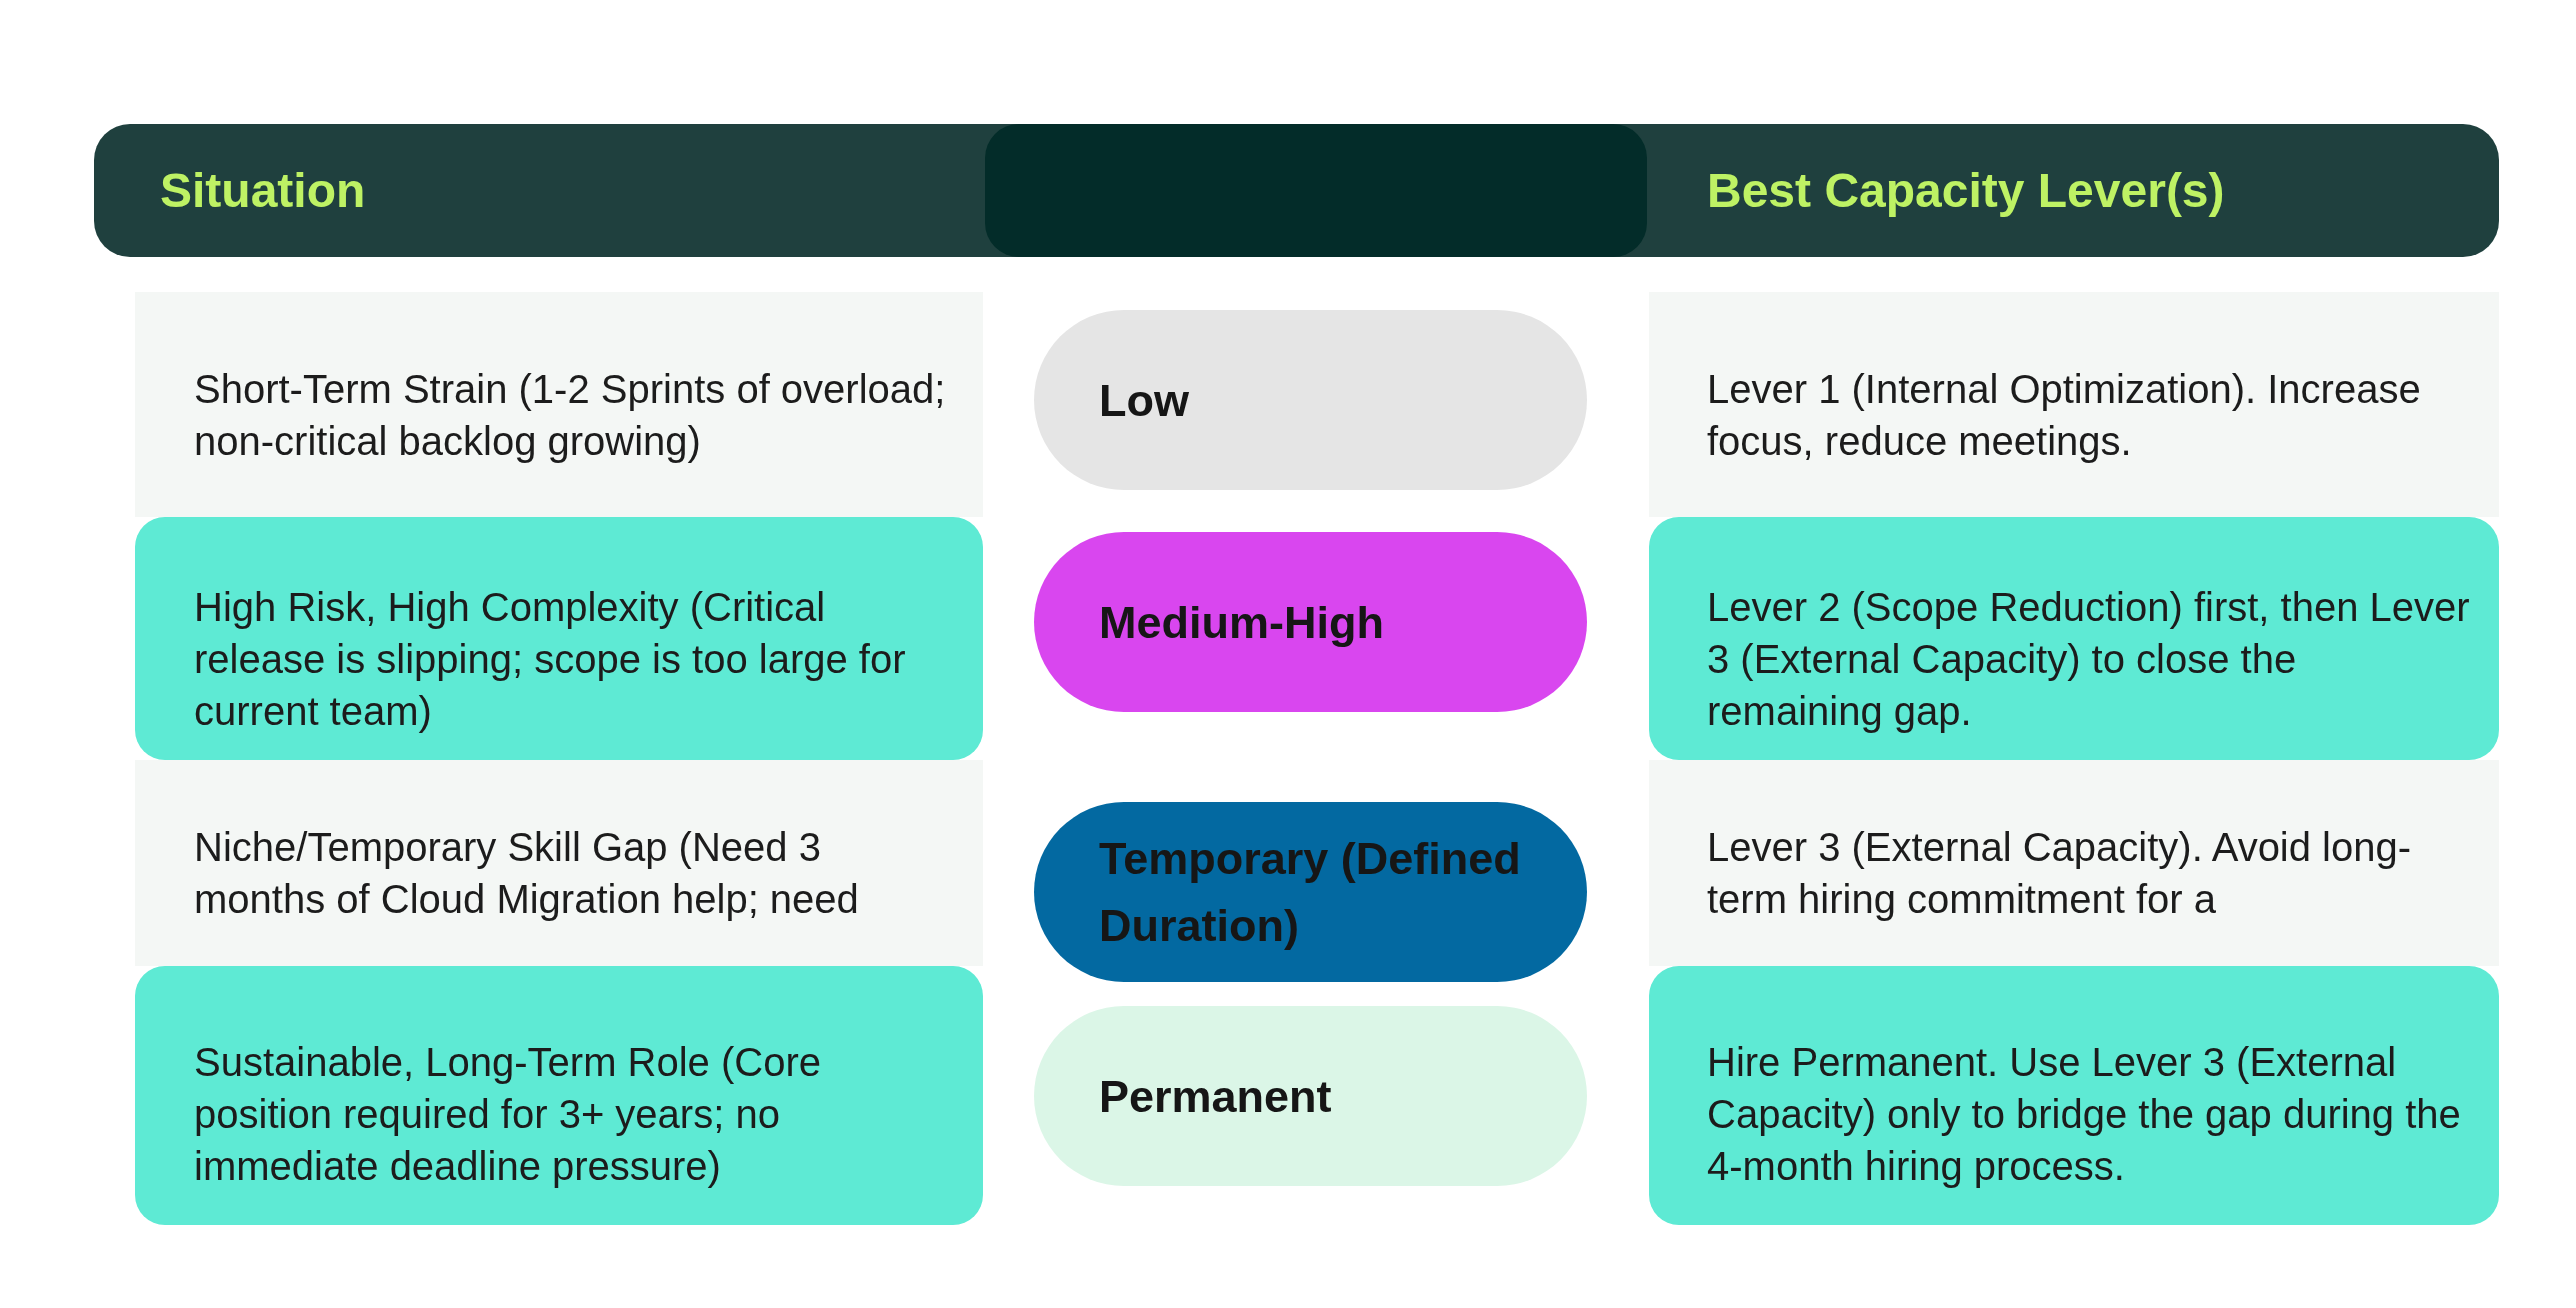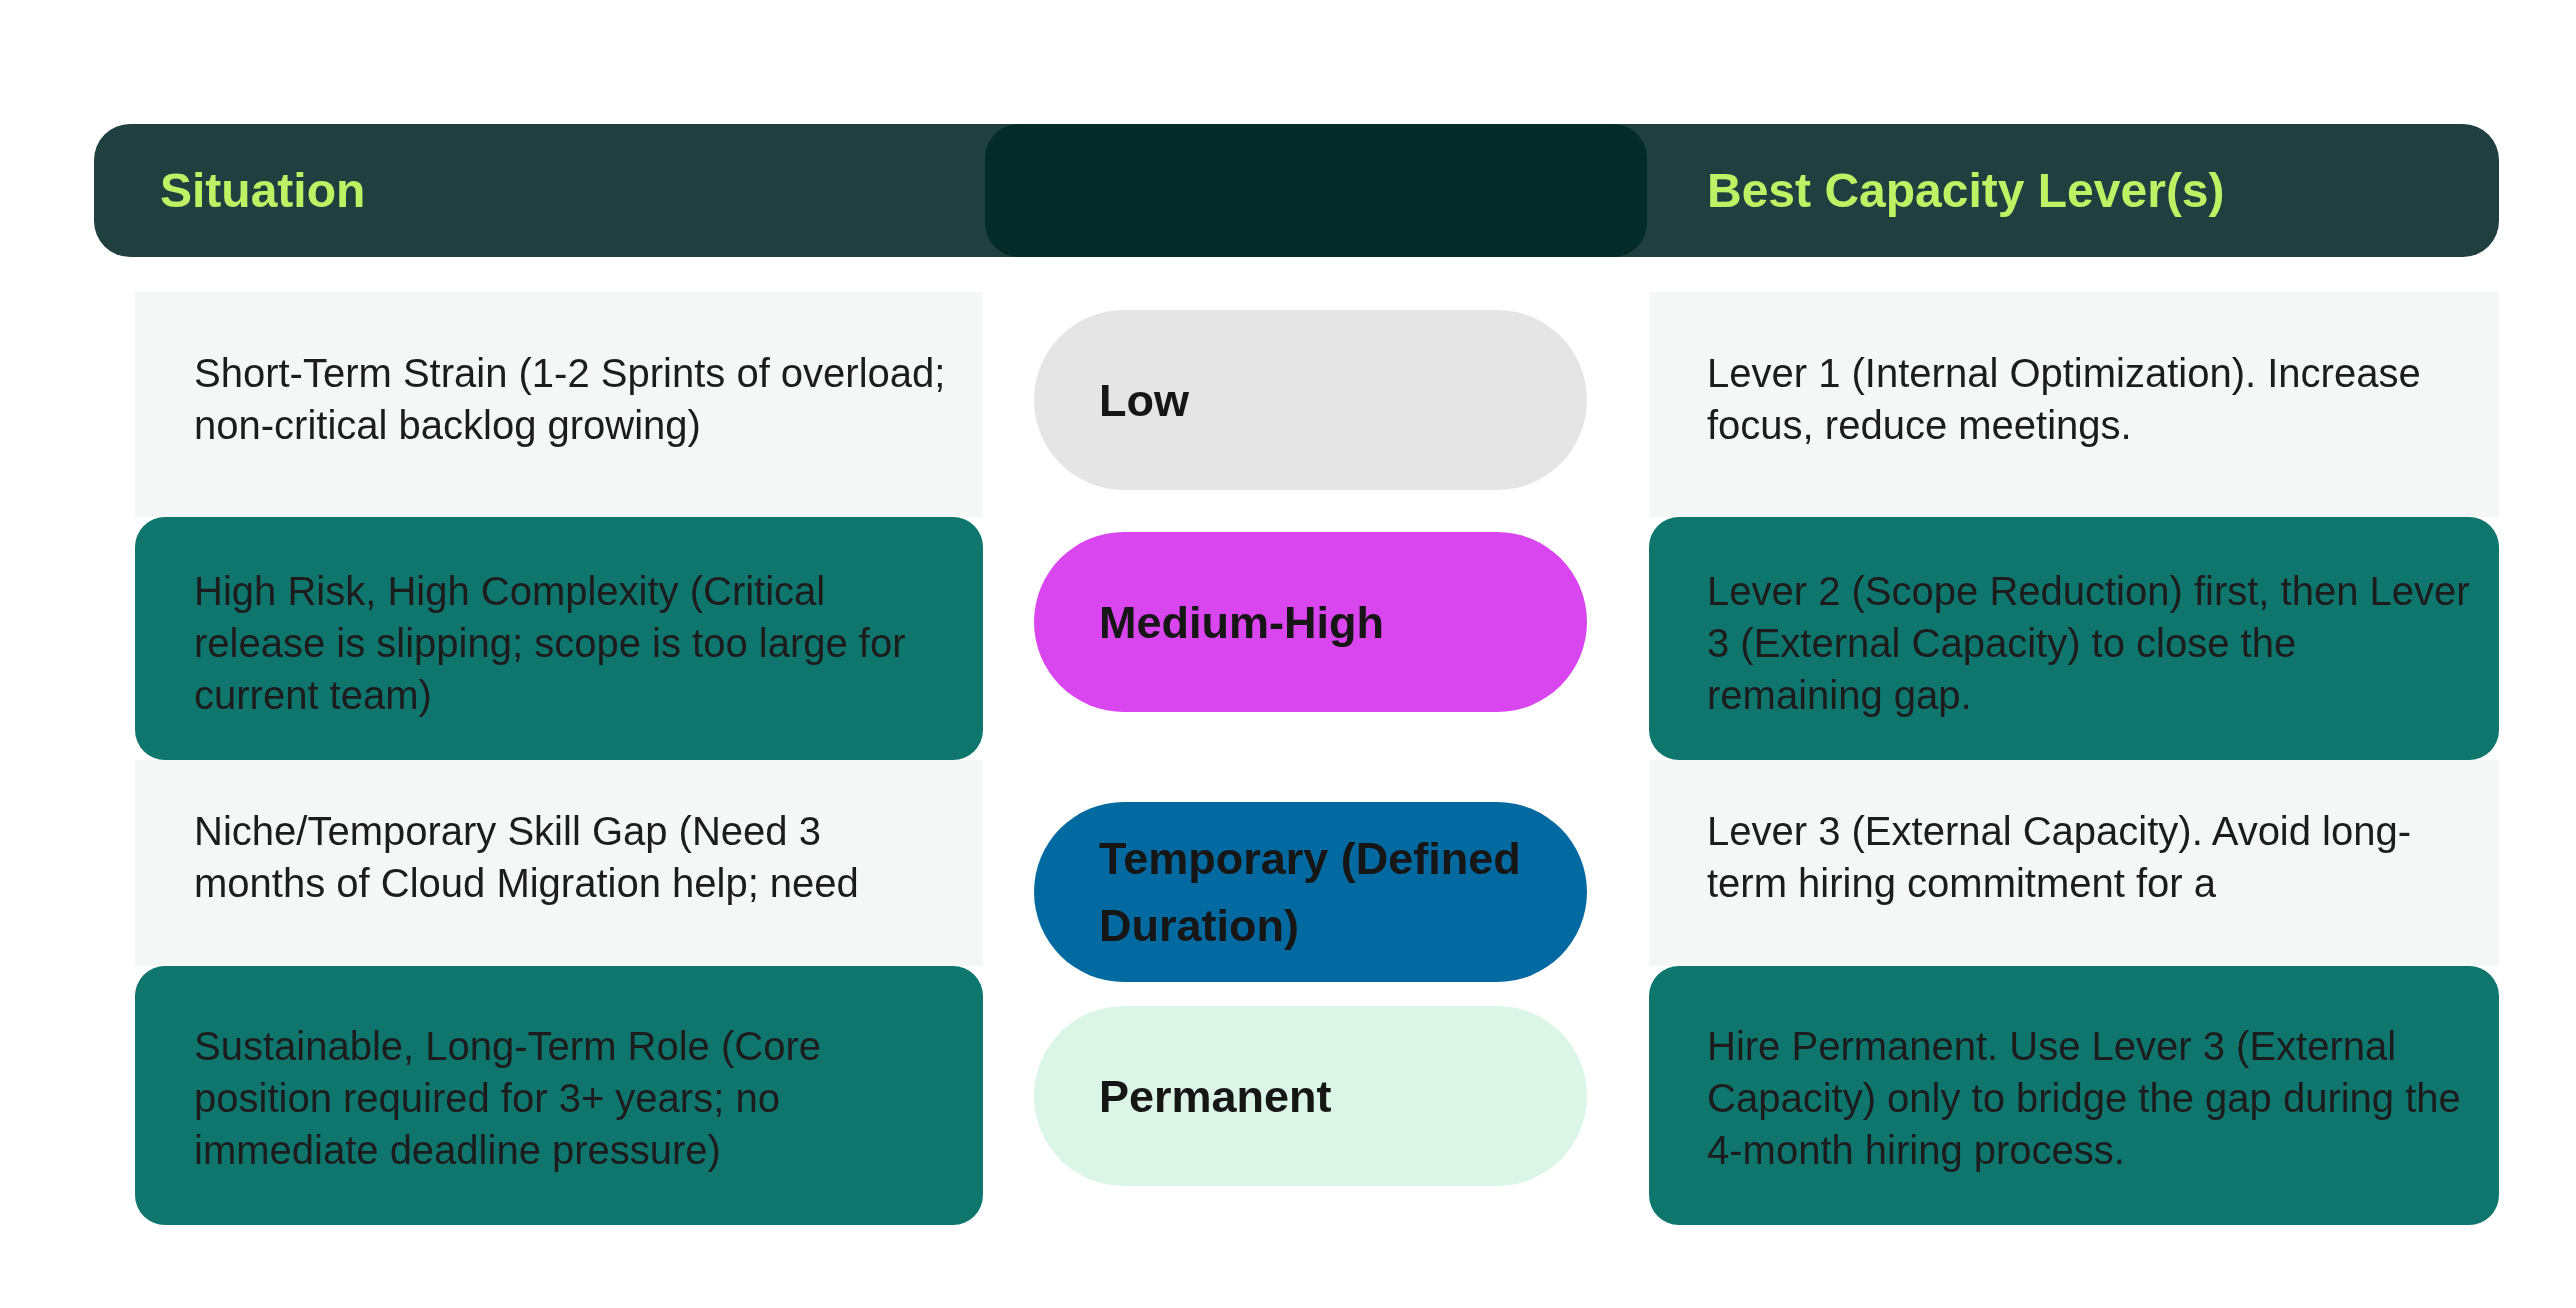--- a/index.html
+++ b/index.html
@@ -20,22 +20,22 @@
     position: absolute; top: 0; height: 133px; line-height: 133px;
     color: #bef264; font-weight: 700; font-size: 48px; white-space: nowrap;
   }
   .card {
     position: absolute; box-sizing: border-box; overflow: hidden;
     font-size: 40px; line-height: 52px; color: #1c1c1c;
   }
   .card.left { left: 135px; width: 848px; padding-left: 59px; padding-right: 27.5px; }
   .card.right { left: 1649px; width: 850px; padding-left: 58px; padding-right: 27.5px; }
   .card.odd { background: #f4f7f5; }
-  .card.even { background: #0f766e; }
-  .card .txt { position: absolute; }
+  .card.even { background: #5eead4; }
+  .card .txt { position: absolute; margin-top: 16px; }
   .pill {
     position: absolute; left: 1034px; width: 553px; height: 180px;
     border-radius: 90px; box-sizing: border-box; padding-left: 65px;
     display: flex; align-items: center;
     font-weight: 700; font-size: 45px; line-height: 67px; color: #161616;
   }
 </style>
 </head>
 <body>
 

